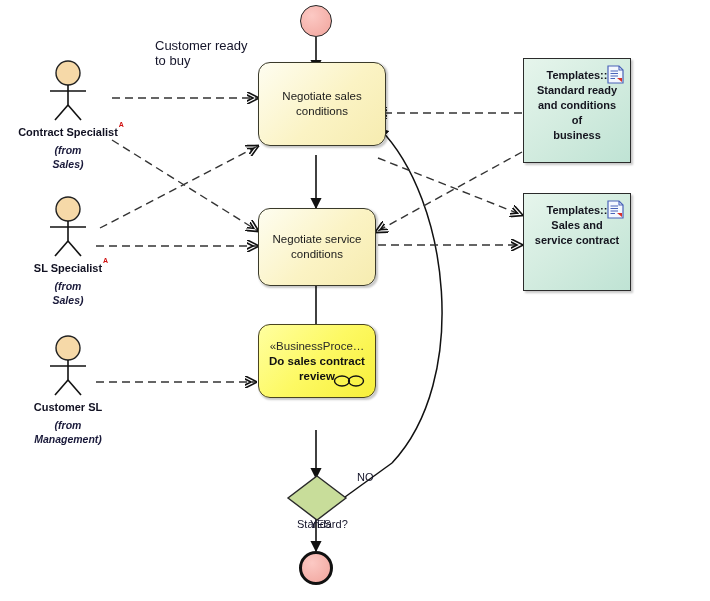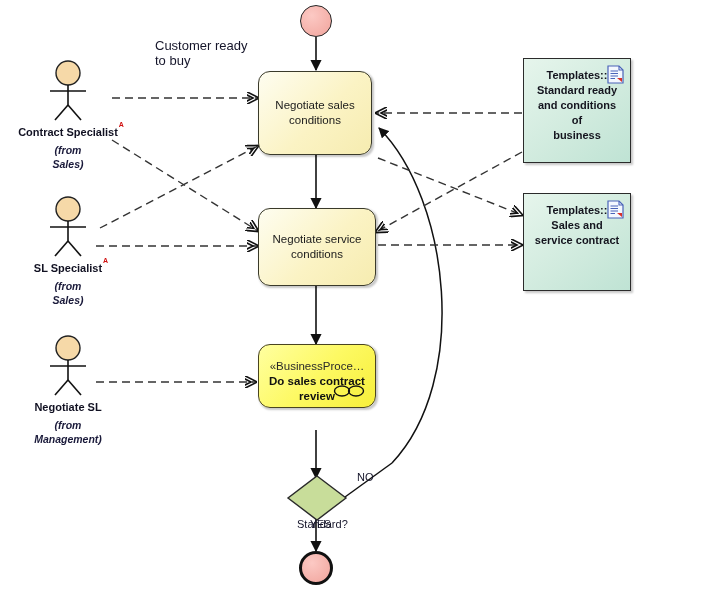--- a/index.html
+++ b/index.html
@@ -252,44 +252,44 @@
 
   <div class="actor" style="left:8px; top:335px;">
     <svg class="actor-svg" width="60" height="62" viewBox="0 0 60 62">
       <circle cx="30" cy="13" r="12" fill="#f6d9a8" stroke="#222" stroke-width="1.4"></circle>
       <line x1="30" y1="25" x2="30" y2="45" stroke="#111" stroke-width="1.6"></line>
       <line x1="12" y1="31" x2="48" y2="31" stroke="#111" stroke-width="1.6"></line>
       <line x1="30" y1="45" x2="17" y2="60" stroke="#111" stroke-width="1.6"></line>
       <line x1="30" y1="45" x2="43" y2="60" stroke="#111" stroke-width="1.6"></line>
     </svg>
     <div class="actor-name">
-      <span>Negotiate SL</span>
+      <span>Customer SL</span>
       <span class="actor-tag"></span>
     </div>
     <div class="actor-from">
       <span>(from</span><br>
       <span>Management)</span>
     </div>
   </div>
 
-  <div class="activity" style="left:258px; top:71px; width:114px; height:84px;">
+  <div class="activity" style="left:258px; top:62px; width:128px; height:84px;">
     <div>
       <span>Negotiate sales</span><br>
       <span>conditions</span>
     </div>
   </div>
 
   <div class="activity" style="left:258px; top:208px; width:118px; height:78px;">
     <div>
       <span>Negotiate service</span><br>
       <span>conditions</span>
     </div>
   </div>
 
-  <div class="activity business" style="left:258px; top:344px; width:118px; height:64px;">
+  <div class="activity business" style="left:258px; top:324px; width:118px; height:74px;">
     <div>
       <span class="stereotype">«BusinessProce…</span>
       <span class="biz-label">Do sales contract</span>
       <span class="biz-label">review</span>
     </div>
     <svg class="proc-icon" width="32" height="14" viewBox="0 0 32 14">
       <ellipse cx="9" cy="7" rx="7.5" ry="5" fill="none" stroke="#111" stroke-width="1.4"></ellipse>
       <ellipse cx="23" cy="7" rx="7.5" ry="5" fill="none" stroke="#111" stroke-width="1.4"></ellipse>
       <line x1="16.5" y1="7" x2="15.5" y2="7" stroke="#111" stroke-width="1.4"></line>
     </svg>

